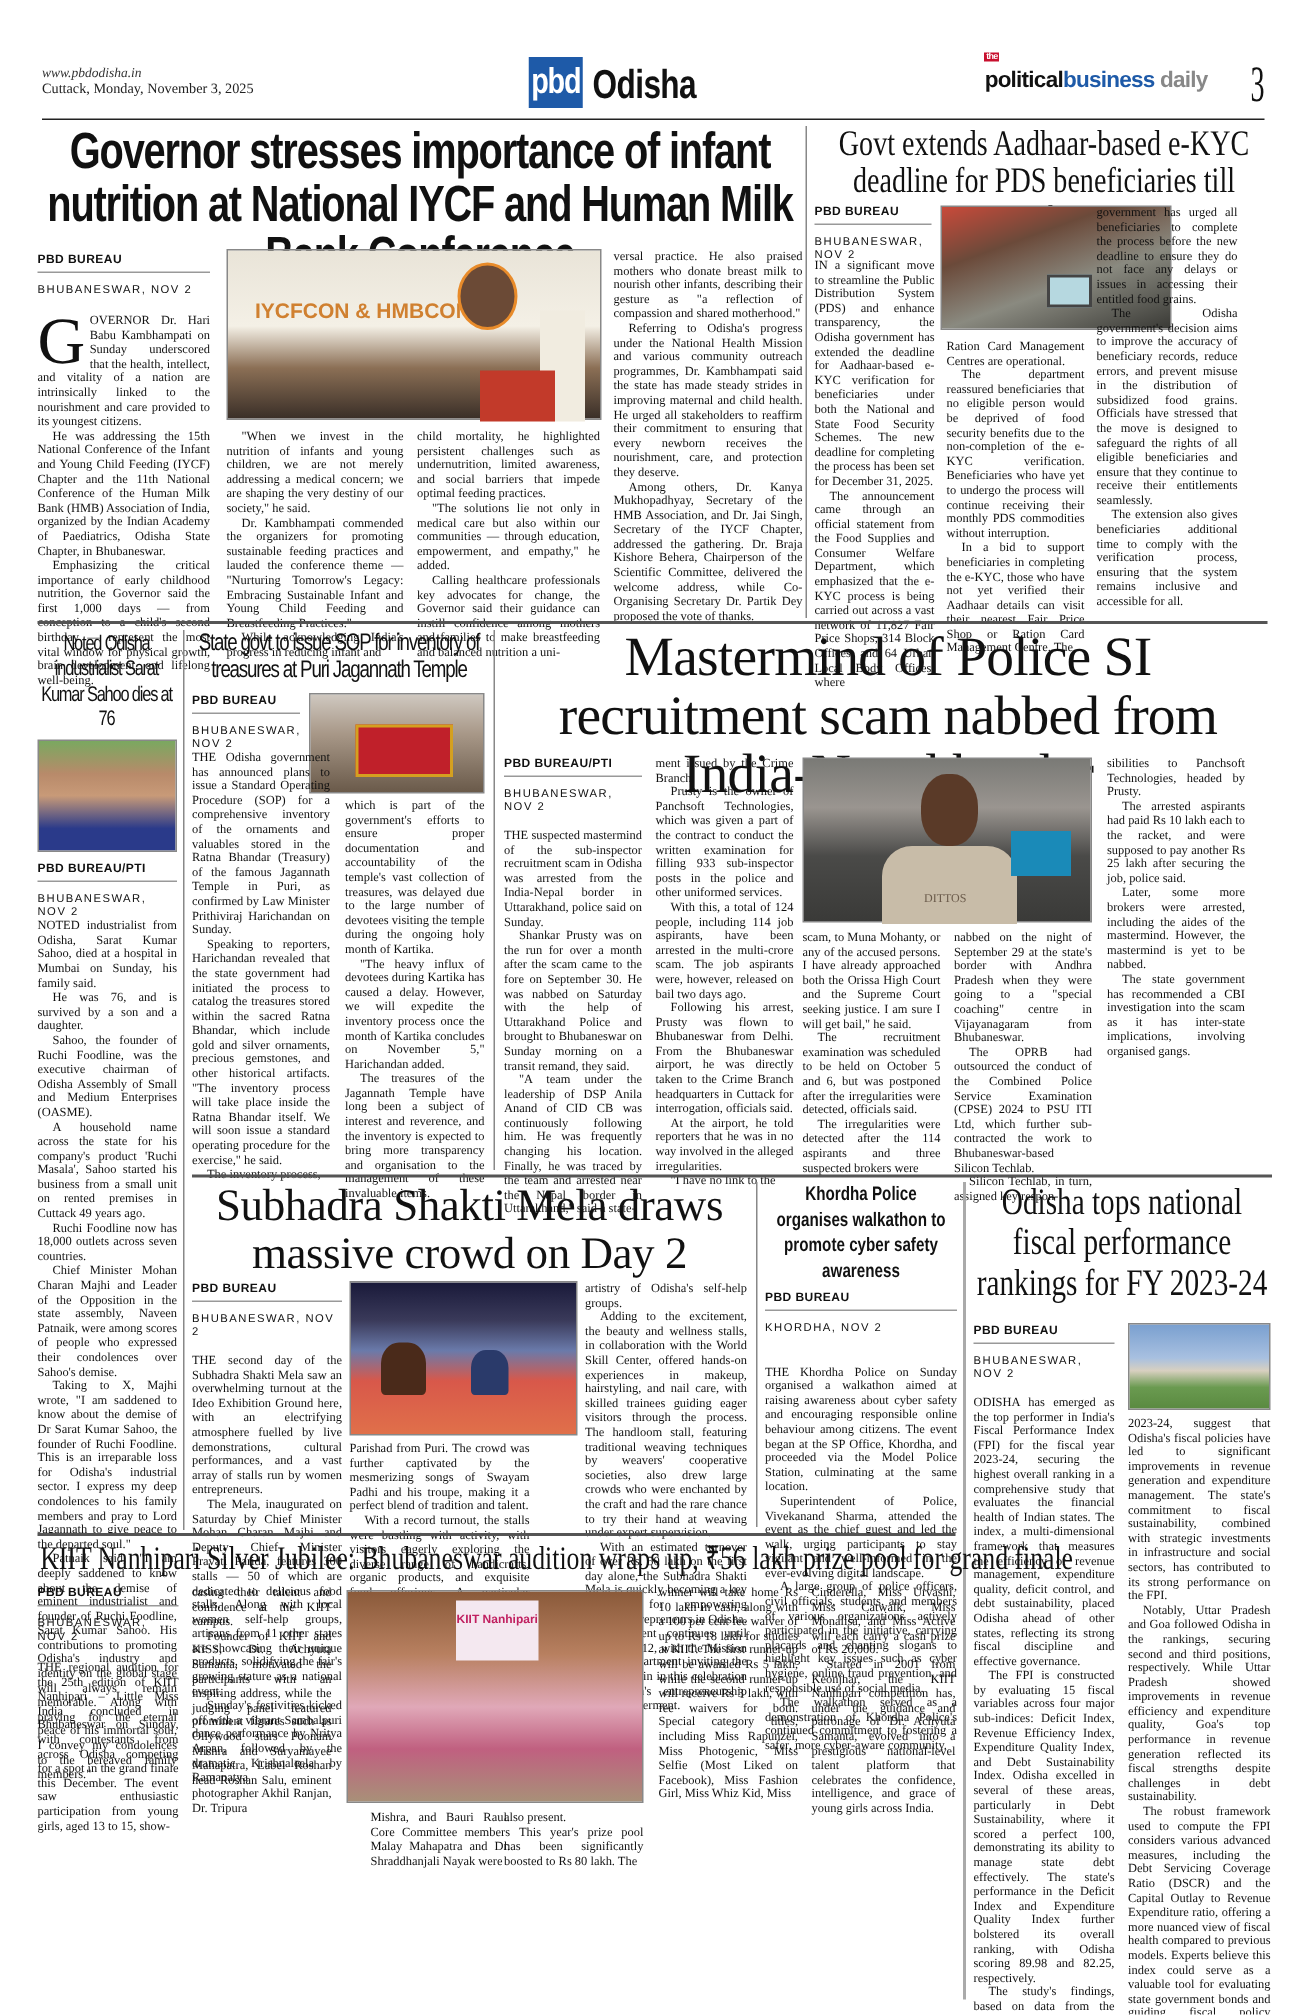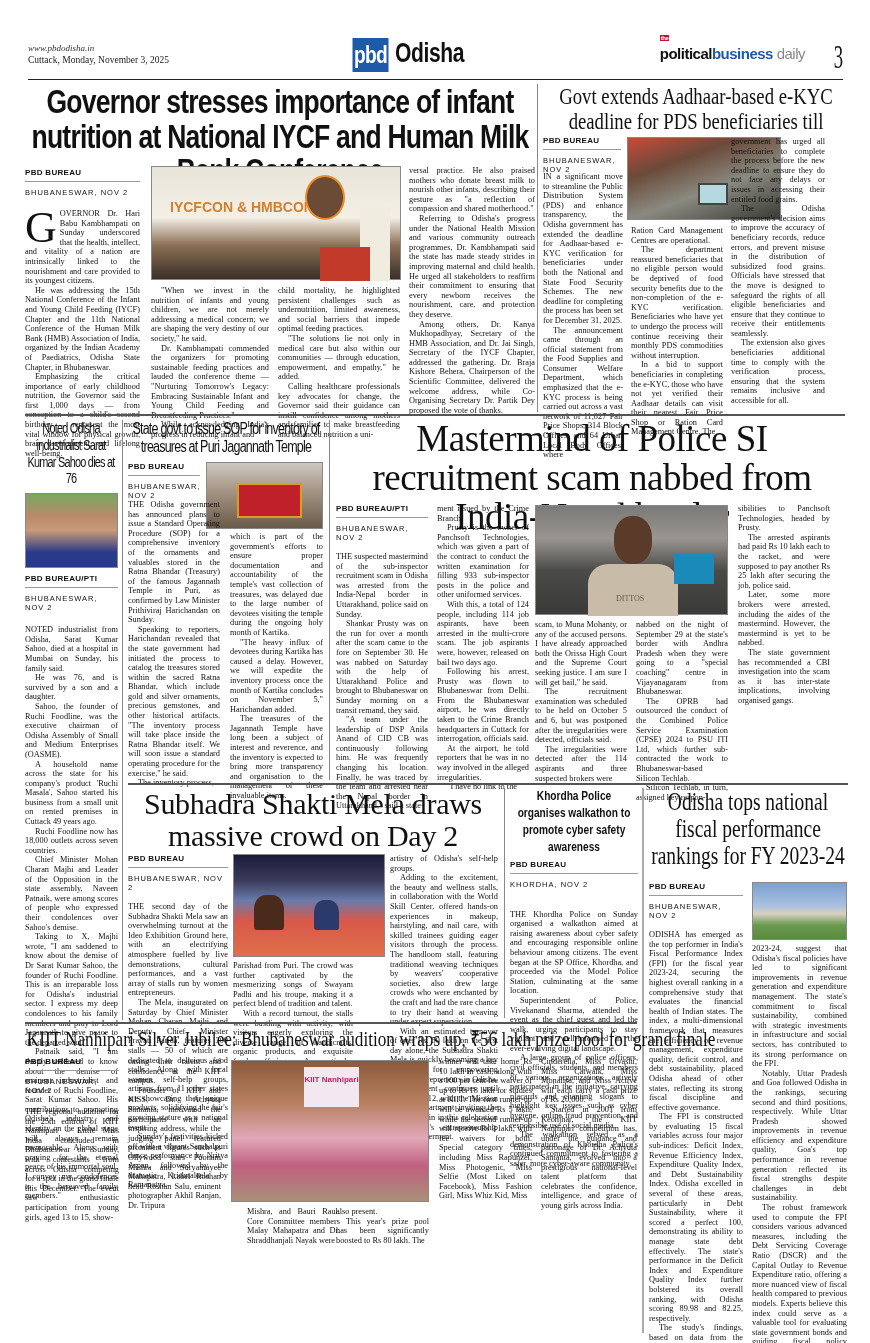--- a/index.html
+++ b/index.html
@@ -1,26 +1,26 @@
 <!DOCTYPE html>
 <html><head>
 <meta charset="utf-8">
 <style>
 *{box-sizing:border-box;margin:0;padding:0}
 body{width:870px;height:1343px;background:#fff;font-family:"Liberation Serif",serif;color:#111;position:relative;overflow:hidden}
 .abs{position:absolute}
 .masthead{left:28px;top:0;width:815px;height:80px;border-bottom:1.5px solid #222}
 .site{position:absolute;left:0;top:43px;font-size:9px;font-style:italic;color:#333}
 .dateline-top{position:absolute;left:0;top:55px;font-size:9.5px;color:#222}
-.logo{position:absolute;left:320px;top:38px;display:flex;align-items:flex-start}
+.logo{position:absolute;left:320px;top:38px;display:flex;align-items:flex-end}
 .logo .pbd{background:#1e5aa8;color:#fff;font-family:"Liberation Sans",sans-serif;font-weight:bold;font-size:24px;padding:0 2px;line-height:34px;letter-spacing:-1px;transform:scaleX(.8)}
 .logo .od{font-family:"Liberation Sans",sans-serif;font-weight:bold;font-size:27px;transform:scaleX(.78);transform-origin:left;margin-left:2px;letter-spacing:-.5px}
 .brand{position:absolute;right:40px;top:45px;font-family:"Liberation Sans",sans-serif;font-size:15px;font-weight:bold;letter-spacing:-.5px}
 .brand .the{position:absolute;left:0;top:-10px;background:#c8102e;color:#fff;font-size:6px;padding:0 1px}
-.brand .p1{color:#111}.brand .p2{color:#1e5aa8}.brand .p3{color:#888;font-weight:normal}
+.brand .p1{color:#111}.brand .p2{color:#1e5aa8}.brand .p3{color:#888;font-weight:bold}
 .pgnum{position:absolute;right:0;top:38px;font-family:"Liberation Serif",serif;font-size:34px;transform:scaleX(.55);transform-origin:right}
 .hl{font-family:"Liberation Sans",sans-serif;font-weight:bold;text-align:center;letter-spacing:-1px;line-height:1.02}
 .hl-serif{font-family:"Liberation Serif",serif;text-align:center;line-height:1.05}
 .condensed{transform:scaleX(.78);transform-origin:center}
 .by{font-family:"Liberation Sans",sans-serif;font-weight:bold;font-size:8px;border-bottom:1px solid #999;padding-bottom:4px;letter-spacing:.3px}
 .dl{font-family:"Liberation Sans",sans-serif;font-size:7.5px;letter-spacing:1px;margin-top:6px}
 .txt{font-size:8.3px;line-height:9.6px;text-align:justify;hyphens:auto}
 .txt p{text-indent:10px}
 .txt p.ni{text-indent:0}
 .photo{background:linear-gradient(135deg,#9a8a7a,#d8c8b0 40%,#6b5a4a 70%,#c0a890);border:1px solid #888}
@@ -106,21 +106,21 @@
   </div>
 </div>
 
 <div class="abs hrule" style="left:25px;top:414px;width:820px"></div>
 
 <div class="abs" style="left:25px;top:420px;width:93px;height:600px">
   <div class="hl condensed" style="font-weight:normal;font-size:14px;width:120px;margin-left:-14px;line-height:1.2">Noted Odisha industrialist Sarat Kumar Sahoo dies at 76</div>
   <div class="photo" style="margin-top:6px;width:93px;height:75px;background:linear-gradient(180deg,#7aa860 0%,#b88a6a 30%,#c89a78 50%,#2a3a8a 80%,#2a3a8a 100%)"></div>
   <div class="by" style="margin-top:6px">PBD BUREAU/PTI</div>
   <div class="dl">BHUBANESWAR, NOV 2</div>
-  <div class="txt" style="margin-top:13px">
+  <div class="txt" style="margin-top:0">
     <p class="ni">NOTED industrialist from Odisha, Sarat Kumar Sahoo, died at a hospital in Mumbai on Sunday, his family said.</p>
     <p>He was 76, and is survived by a son and a daughter.</p>
     <p>Sahoo, the founder of Ruchi Foodline, was the executive chairman of Odisha Assembly of Small and Medium Enterprises (OASME).</p>
     <p>A household name across the state for his company's product 'Ruchi Masala', Sahoo started his business from a small unit on rented premises in Cuttack 49 years ago.</p>
     <p>Ruchi Foodline now has 18,000 outlets across seven countries.</p>
     <p>Chief Minister Mohan Charan Majhi and Leader of the Opposition in the state assembly, Naveen Patnaik, were among scores of people who expressed their condolences over Sahoo's demise.</p>
     <p>Taking to X, Majhi wrote, "I am saddened to know about the demise of Dr Sarat Kumar Sahoo, the founder of Ruchi Foodline. This is an irreparable loss for Odisha's industrial sector. I express my deep condolences to his family members and pray to Lord Jagannath to give peace to the departed soul."</p>
     <p>Patnaik said, "I am deeply saddened to know about the demise of eminent industrialist and founder of Ruchi Foodline, Sarat Kumar Sahoo. His contributions to promoting Odisha's industry and identity on the global stage will always remain memorable. Along with praying for the eternal peace of his immortal soul, I convey my condolences to the bereaved family members."</p>
   </div>
 </div>

